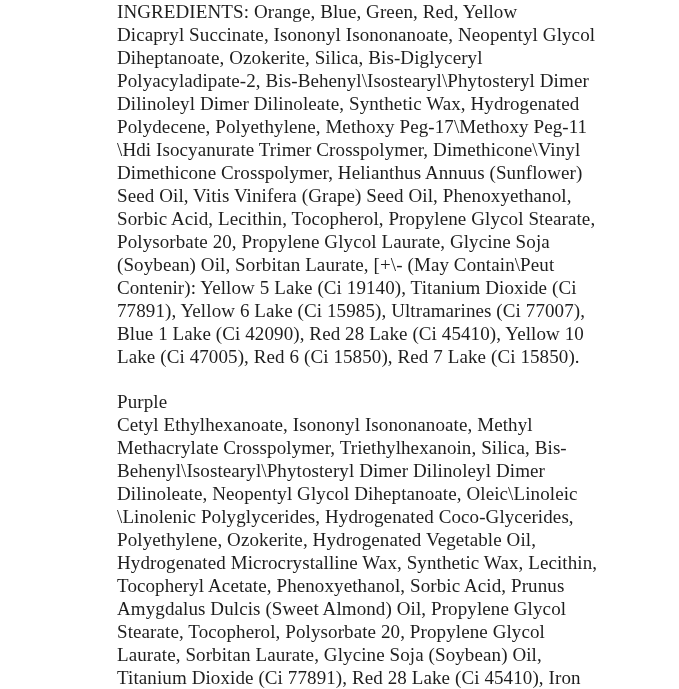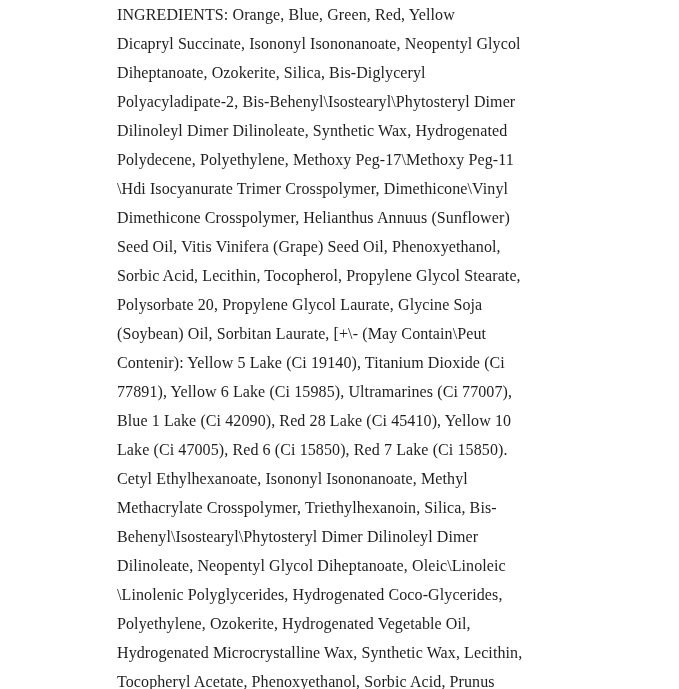--- a/index.html
+++ b/index.html
@@ -16,22 +16,22 @@
     font-family: "Liberation Serif", "DejaVu Serif", serif;
   }
   .page {
     position: absolute;
     left: 117px;
     top: 0px;
     width: 560px;
     color: #1e1e1e;
   }
   .textblock {
-    font-size: 16px;
-    line-height: 29px;
+    font-size: 19px;
+    line-height: 23px;
     white-space: pre;          
     letter-spacing: 0.1px;
   }
   .section-gap {
     margin-top: 21.7px;        
   }
 </style>
 </head>
 <body>
 
@@ -45,20 +45,21 @@
 \Hdi Isocyanurate Trimer Crosspolymer, Dimethicone\Vinyl
 Dimethicone Crosspolymer, Helianthus Annuus (Sunflower)
 Seed Oil, Vitis Vinifera (Grape) Seed Oil, Phenoxyethanol,
 Sorbic Acid, Lecithin, Tocopherol, Propylene Glycol Stearate,
 Polysorbate 20, Propylene Glycol Laurate, Glycine Soja
 (Soybean) Oil, Sorbitan Laurate, [+\- (May Contain\Peut
 Contenir): Yellow 5 Lake (Ci 19140), Titanium Dioxide (Ci
 77891), Yellow 6 Lake (Ci 15985), Ultramarines (Ci 77007),
 Blue 1 Lake (Ci 42090), Red 28 Lake (Ci 45410), Yellow 10
 Lake (Ci 47005), Red 6 (Ci 15850), Red 7 Lake (Ci 15850).</div>
+  <div class="textblock section-gap">Purple</div>
   <div class="textblock">Cetyl Ethylhexanoate, Isononyl Isononanoate, Methyl
 Methacrylate Crosspolymer, Triethylhexanoin, Silica, Bis-
 Behenyl\Isostearyl\Phytosteryl Dimer Dilinoleyl Dimer
 Dilinoleate, Neopentyl Glycol Diheptanoate, Oleic\Linoleic
 \Linolenic Polyglycerides, Hydrogenated Coco-Glycerides,
 Polyethylene, Ozokerite, Hydrogenated Vegetable Oil,
 Hydrogenated Microcrystalline Wax, Synthetic Wax, Lecithin,
 Tocopheryl Acetate, Phenoxyethanol, Sorbic Acid, Prunus
 Amygdalus Dulcis (Sweet Almond) Oil, Propylene Glycol
 Stearate, Tocopherol, Polysorbate 20, Propylene Glycol

